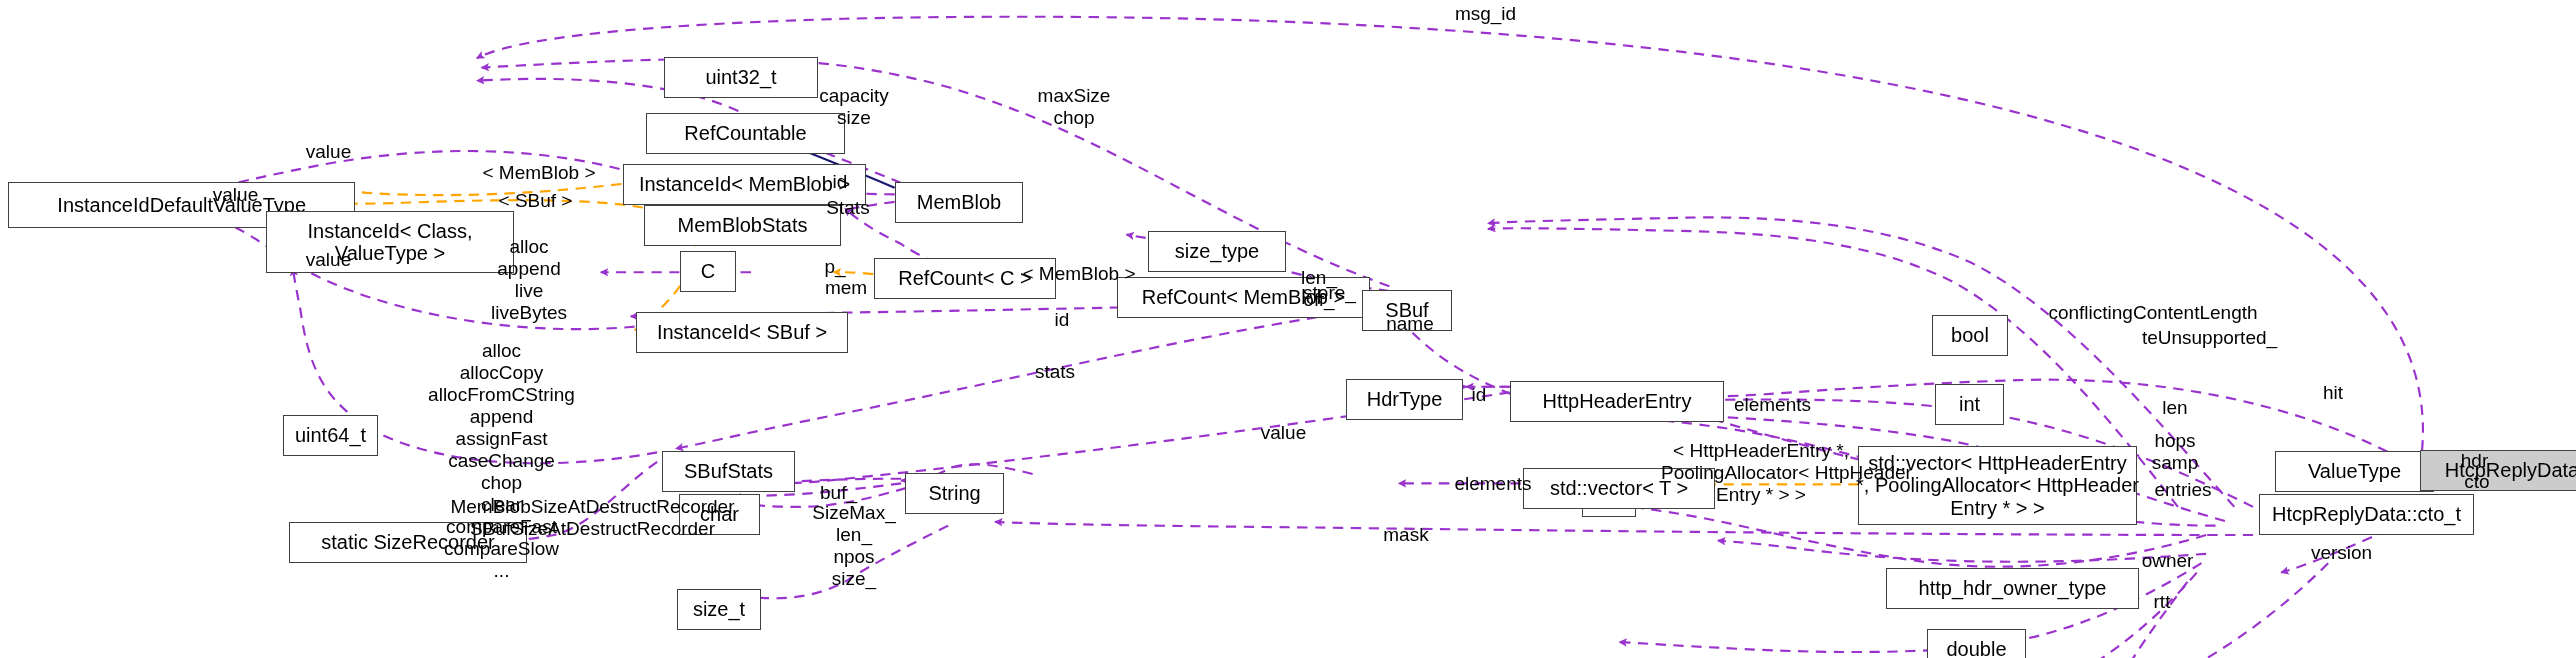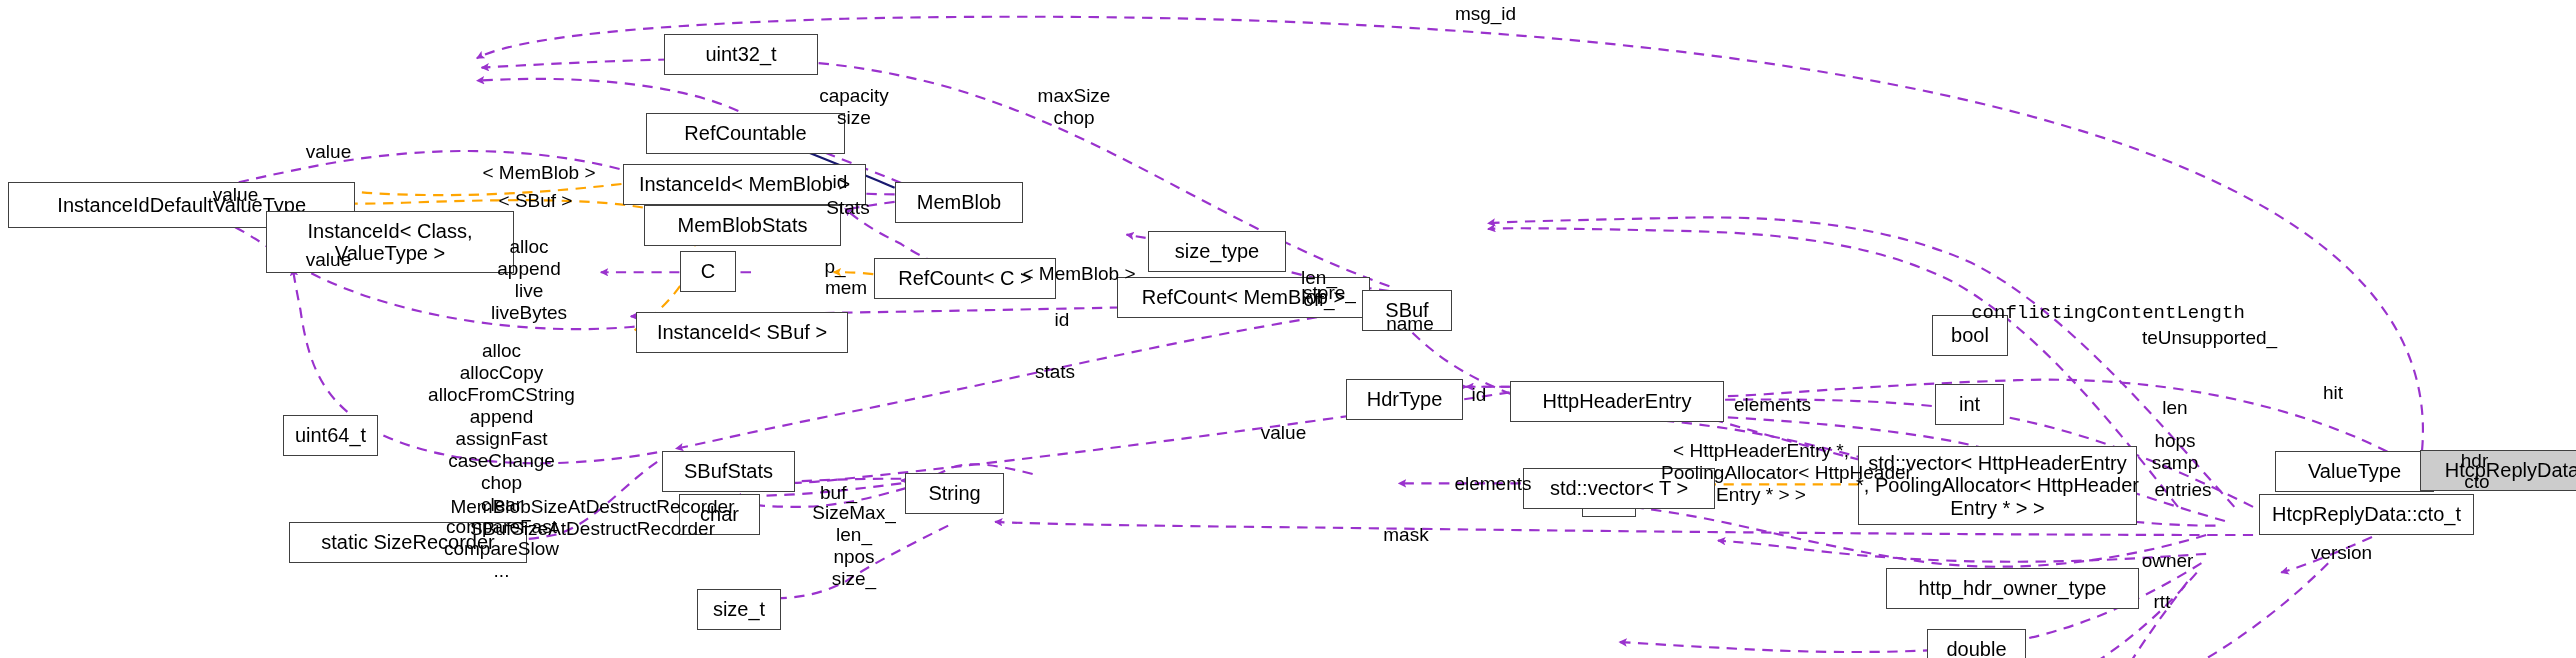--- a/index.html
+++ b/index.html
@@ -143,37 +143,37 @@
 
     <path class="ue" d="M2580,552 C2540,565 2510,580 2480,592 C2460,600 2450,604 2430,610"></path>
 
     <path class="ue" d="M2330,620 C2300,660 2270,700 2250,740 C2240,760 2235,770 2230,780"></path>
   </svg>
 
   <div id="nodes-layer">
       <div class="node" style="left: 8.2px; top: 182px; width: 347px; height: 46px;"><span>InstanceIdDefaultValueType</span></div>
       <div class="node" style="left: 266px; top: 177px; width: 248px; height: 62px; margin-top: 34px;"><span>InstanceId&lt; Class,
 ValueType &gt;</span></div>
-      <div class="node" style="left: 664px; top: 34px; width: 154px; height: 41px;"><span>uint32_t</span></div>
+      <div class="node" style="left: 664px; top: 57px; width: 154px; height: 41px;"><span>uint32_t</span></div>
       <div class="node" style="left: 646px; top: 113px; width: 199px; height: 41px;"><span>RefCountable</span></div>
       <div class="node" style="left: 623px; top: 164px; width: 243px; height: 41px;"><span>InstanceId&lt; MemBlob &gt;</span></div>
       <div class="node" style="left: 895px; top: 182px; width: 128px; height: 41px;"><span>MemBlob</span></div>
       <div class="node" style="left: 644px; top: 205px; width: 197px; height: 41px;"><span>MemBlobStats</span></div>
       <div class="node" style="left: 680px; top: 251px; width: 56px; height: 41px;"><span>C</span></div>
       <div class="node" style="left: 874px; top: 258px; width: 182px; height: 41px;"><span>RefCount&lt; C &gt;</span></div>
       <div class="node" style="left: 1148px; top: 231px; width: 138px; height: 41px;"><span>size_type</span></div>
       <div class="node" style="left: 1117px; top: 277px; width: 253px; height: 41px;"><span>RefCount&lt; MemBlob &gt;</span></div>
       <div class="node" style="left: 1362px; top: 290px; width: 90px; height: 41px;"><span>SBuf</span></div>
       <div class="node" style="left: 636px; top: 312px; width: 212px; height: 41px;"><span>InstanceId&lt; SBuf &gt;</span></div>
       <div class="node" style="left: 283px; top: 415px; width: 95px; height: 41px;"><span>uint64_t</span></div>
       <div class="node" style="left: 662px; top: 451px; width: 133px; height: 41px;"><span>SBufStats</span></div>
       <div class="node" style="left: 679px; top: 494px; width: 81px; height: 41px;"><span>char</span></div>
       <div class="node" style="left: 265px; top: 522px; width: 238px; height: 41px; margin-left: 24px;"><span>static SizeRecorder</span></div>
       <div class="node" style="left: 905px; top: 473px; width: 99px; height: 41px;"><span>String</span></div>
-      <div class="node" style="left: 677px; top: 589px; width: 84px; height: 41px; margin-left: 20px;"><span>size_t</span></div>
+      <div class="node" style="left: 677px; top: 589px; width: 84px; height: 41px;"><span>size_t</span></div>
       <div class="node" style="left: 1346px; top: 379px; width: 117px; height: 41px;"><span>HdrType</span></div>
       <div class="node" style="left: 1510px; top: 381px; width: 214px; height: 41px;"><span>HttpHeaderEntry</span></div>
       <div class="node" style="left: 1582px; top: 476px; width: 54px; height: 41px;"><span>T</span></div>
       <div class="node" style="left: 1523px; top: 468px; width: 192px; height: 41px;"><span>std::vector&lt; T &gt;</span></div>
       <div class="node" style="left: 1858px; top: 446px; width: 279px; height: 79px;"><span>std::vector&lt; HttpHeaderEntry
 *, PoolingAllocator&lt; HttpHeader
 Entry * &gt; &gt;</span></div>
       <div class="node" style="left: 1932px; top: 315px; width: 76px; height: 41px;"><span>bool</span></div>
       <div class="node" style="left: 1935px; top: 384px; width: 69px; height: 41px;"><span>int</span></div>
       <div class="node" style="left: 2275px; top: 451px; width: 159px; height: 41px;"><span>ValueType</span></div>
@@ -200,21 +200,21 @@
 live
 liveBytes</div>
       <div class="elabel" style="left: 817px; top: 256px; width: 36px;">p_</div>
       <div class="elabel" style="left: 813px; top: 277px; width: 66px;">mem</div>
       <div class="elabel" style="left: 1002px; top: 263px; width: 154px;">&lt; MemBlob &gt;</div>
       <div class="elabel" style="left: 1291px; top: 267px; width: 56px;">len_
 off_</div>
       <div class="elabel" style="left: 1290px; top: 282px; width: 79px;">store_</div>
       <div class="elabel" style="left: 1047px; top: 309px; width: 30px;">id</div>
       <div class="elabel" style="left: 1374px; top: 313px; width: 72px;">name</div>
-      <div class="elabel" style="left: 1952px; top: 302px; width: 312px; font-family: Liberation Mono, monospace;">conflictingContentLength</div>
+      <div class="elabel" style="left: 1997px; top: 302px; width: 312px;">conflictingContentLength</div>
       <div class="elabel" style="left: 2114px; top: 327px; width: 191px;">teUnsupported_</div>
       <div class="elabel" style="left: 411px; top: 340px; width: 181px;">alloc
 allocCopy
 allocFromCString
 append
 assignFast
 caseChange
 chop
 clear
 compareFast

